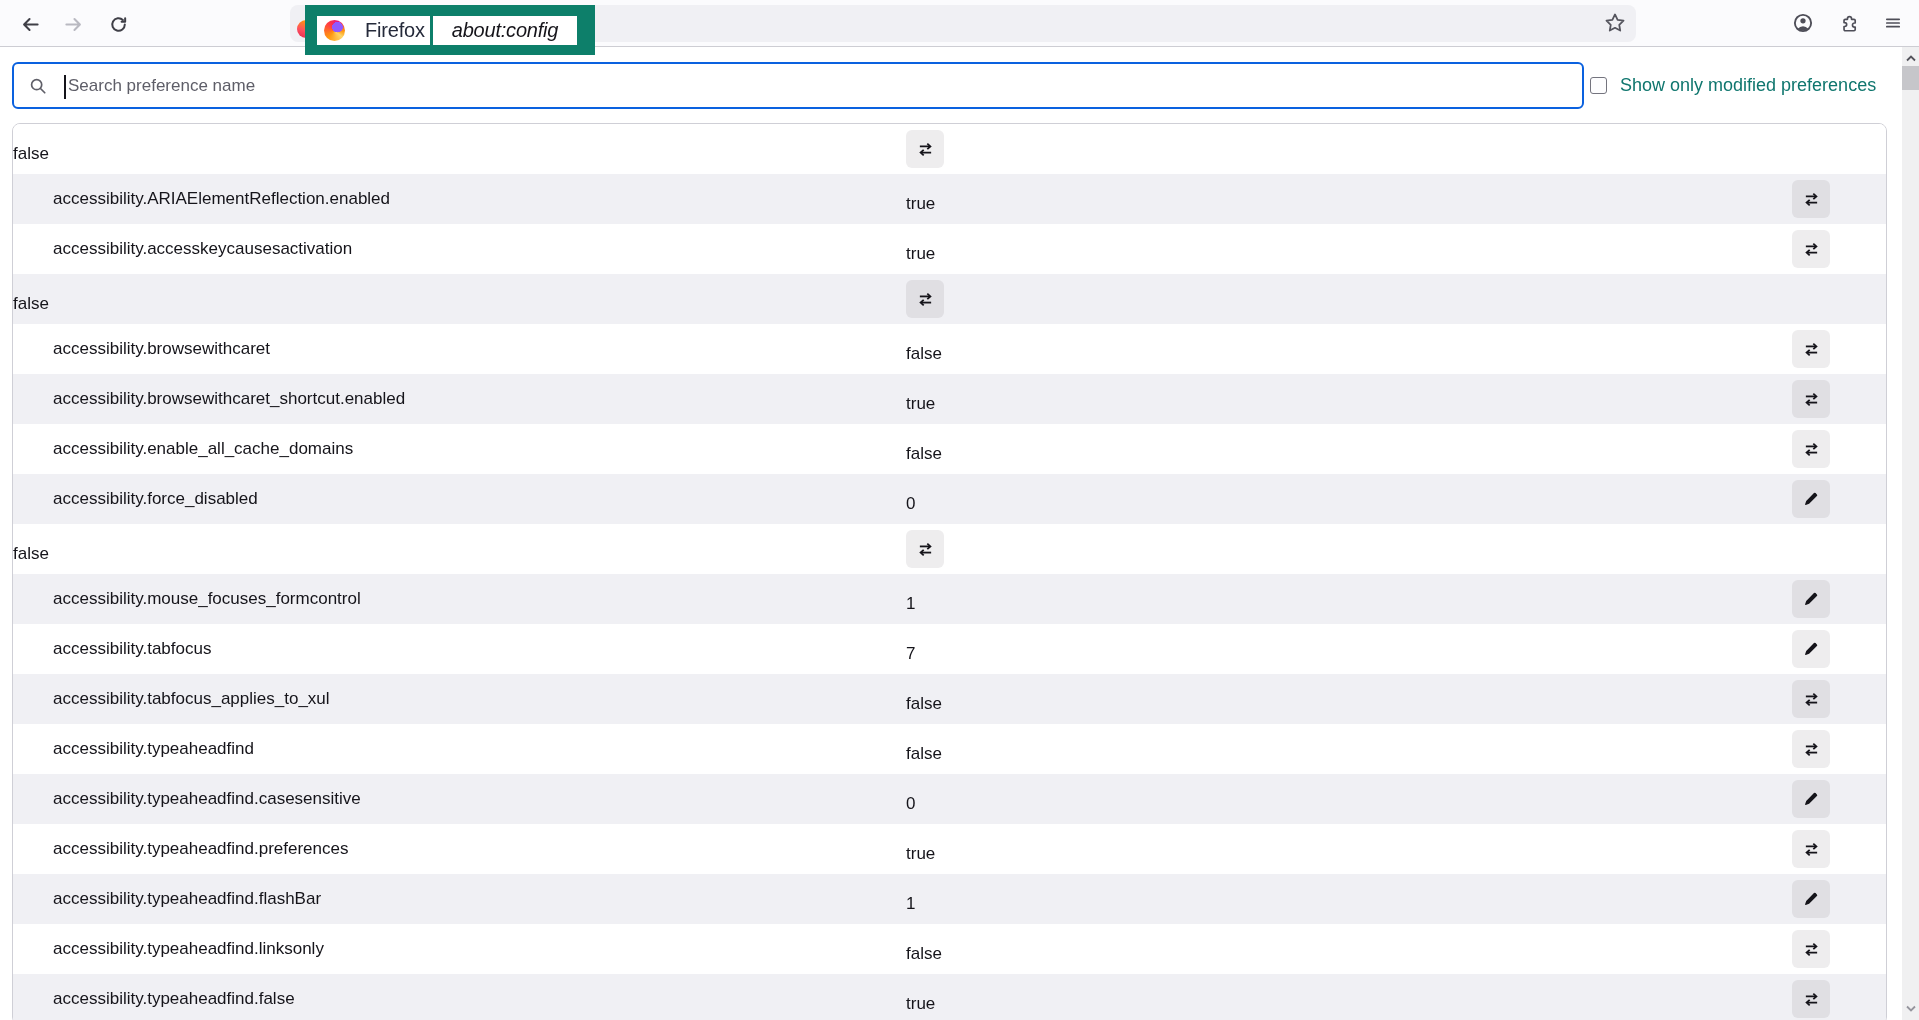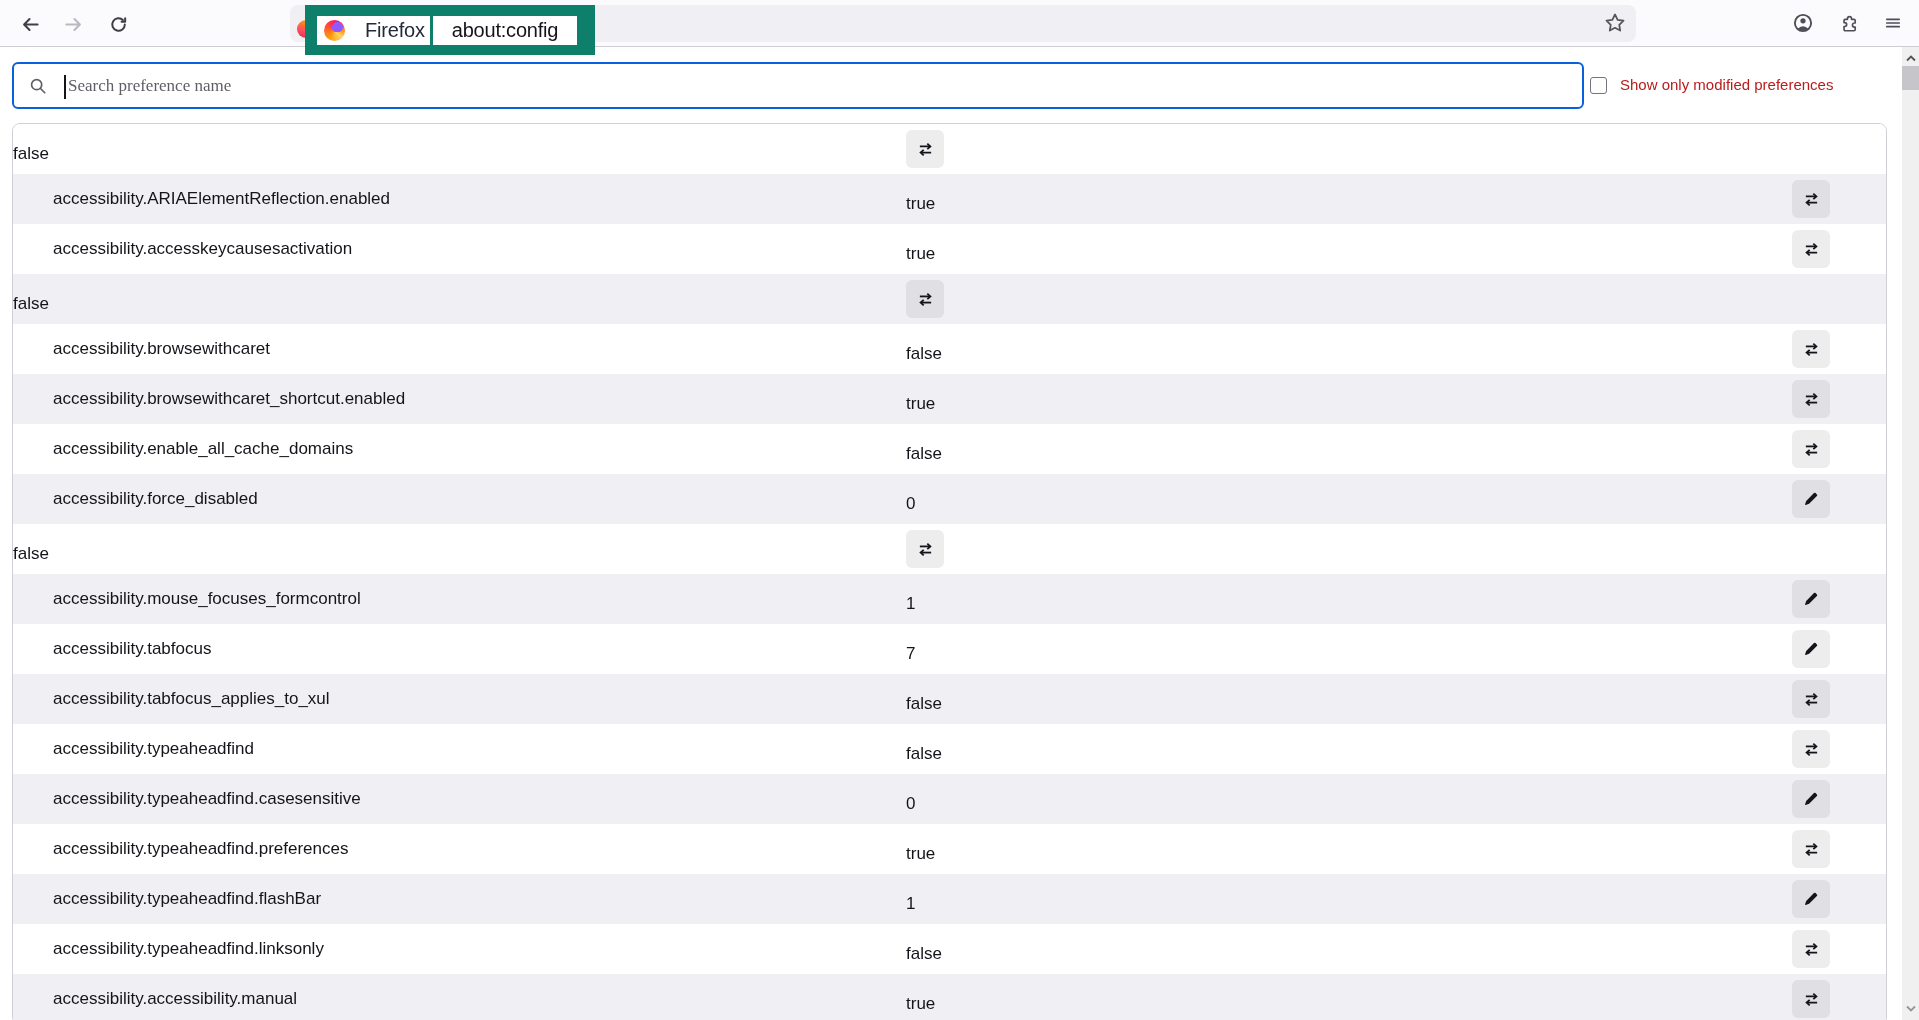--- a/index.html
+++ b/index.html
@@ -24,34 +24,34 @@
   .annotation { position:absolute; left:305px; top:5px; width:290px; height:50px;
                 background:var(--teal,#0d7f6a); z-index:3; display:flex; align-items:center;
                 padding-left:12px; gap:3px; }
   .ann-chip { height:29px; background:#fff; display:flex; align-items:center; }
   .ann-identity { width:113px; padding-left:7px; gap:20px; }
   .ann-url { width:144px; justify-content:center; }
   .fx-logo { width:21px; height:21px; border-radius:50%; flex:0 0 auto;
              background: radial-gradient(circle at 64% 34%, #9059ff 0 27%, rgba(0,0,0,0) 28%),
                          conic-gradient(from 130deg, #ffd567, #ff980e 25%, #ff3647 55%, #e31587 70%, #ff980e 90%, #ffd567); }
   .ann-identity span { font-size:20px; color:#252a3a; letter-spacing:-0.2px; }
-  .ann-url span { font-size:20px; color:#15141a; letter-spacing:-0.2px; }
+  .ann-url span { font-size:20px; color:#15141a; letter-spacing:-0.2px;font-style:italic; }
 
   
   .searchbox { position:absolute; left:12px; top:62px; width:1572px; height:47px;
                border:2px solid var(--accent,#0a61df); border-radius:6px; background:#fff; }
   .searchbox svg { position:absolute; left:15px; top:13px; }
   .search-caret { position:absolute; left:50px; top:11px; width:1.5px; height:24px; background:#15141a; }
   .searchbox input { position:absolute; left:54px; top:0; width:1500px; height:100%;
                      border:none; outline:none; background:transparent; font-size:17px; color:#15141a;
-                     font-family:Liberation Serif, serif; }
+                     font-family:Liberation Sans, sans-serif; }
   .searchbox input::placeholder { color:#5e5e68; opacity:1; }
   .filter { position:absolute; left:1590px; top:74px; display:flex; align-items:center; gap:13px; cursor:pointer; }
   .checkbox { width:17px; height:17px; border:1px solid #74747e; border-radius:3px; background:#fdfdfe; flex:0 0 auto; }
-  .filter-label { font-size:15px; color:#b91c1c; line-height:22px; white-space:nowrap; }
+  .filter-label { font-size:18px; color:#0f766e; line-height:22px; white-space:nowrap; }
 
   
   .pref-table { position:absolute; left:12px; top:123px; width:1875px; height:902px;
                 border:1px solid #cfcfd6; border-radius:8px; background:#fff; overflow:hidden; }
   .row { display:grid; grid-template-columns:893px 886px 94px; align-items:center; height:50px; background:#fff; }
   .row.alt { background:var(--row-alt,#f0f0f4); }
   .pref-name  { padding-left:40px; font-size:17px; color:#15141a; white-space:nowrap; }
   .pref-value { font-size:17px; color:#15141a;margin-top:9px; }
   .action-btn { width:38px; height:38px; border:none; border-radius:6px; background:rgba(21,20,26,0.075);
                 display:flex; align-items:center; justify-content:center; cursor:pointer; padding:0; }
@@ -387,21 +387,21 @@
               <path d="M9.7 2.5l2.9 2.6-2.9 2.6"></path>
               <path d="M13.3 10.9H3.9"></path>
               <path d="M6.3 8.3l-2.9 2.6 2.9 2.6"></path>
             </svg>
 
         </button>
       </span>
     </div>
 
     <div class="row alt">
-      <span class="pref-name">accessibility.accessibility.manual</span>
+      <span class="pref-name">accessibility.typeaheadfind.false</span>
       <span class="pref-value">true</span>
       <span class="pref-action">
         <button class="action-btn">
           <svg class="icon-toggle" width="17" height="17" viewBox="0 0 16 16" fill="none" stroke="#15141a" stroke-width="1.7">
               <path d="M2.7 5.1h9.4"></path>
               <path d="M9.7 2.5l2.9 2.6-2.9 2.6"></path>
               <path d="M13.3 10.9H3.9"></path>
               <path d="M6.3 8.3l-2.9 2.6 2.9 2.6"></path>
             </svg>
 

